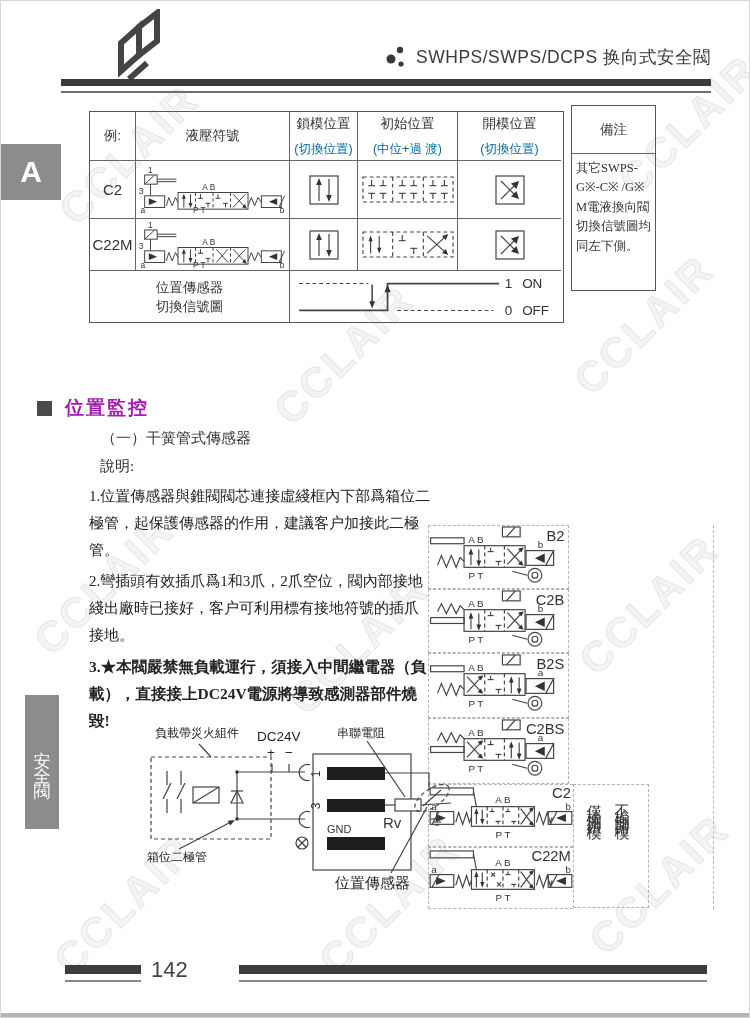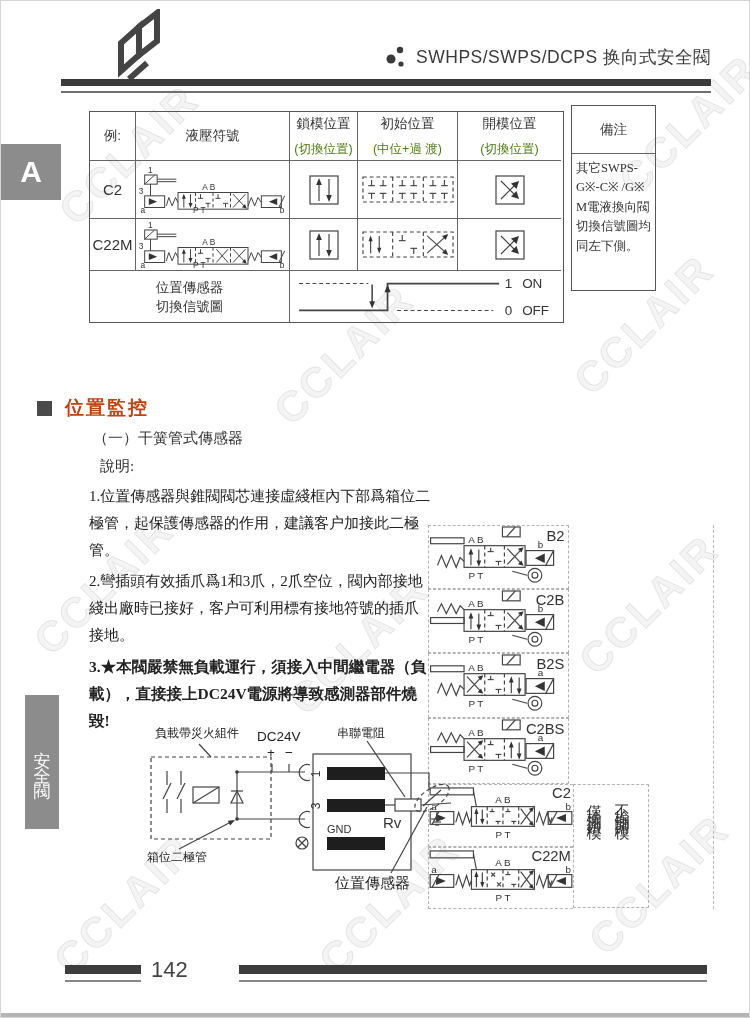--- a/index.html
+++ b/index.html
@@ -21,34 +21,34 @@
   .tab-side{position:absolute;left:24px;top:694px;width:34px;height:134px;background:#8c8c8c;
             display:flex;align-items:center;justify-content:center;}
   .tab-side span{writing-mode:vertical-rl;color:#fff;font-size:17px;letter-spacing:16px;}
   
   .tbl{position:absolute;left:88px;top:110px;width:475px;border:1.3px solid #555;box-sizing:border-box;
        display:grid;grid-template-columns:45px 154px 68px 100px 104px;grid-template-rows:48px 58px 52px 52px;}
   .tc{border-left:1px solid #666;border-top:1px solid #666;display:flex;flex-direction:column;
       align-items:center;justify-content:center;box-sizing:border-box;overflow:hidden;}
   .tc.c1{border-left:none;} .tc.r1{border-top:none;}
   .th-main{font-size:13.5px;color:#333;}
-  .th-sub{font-size:12.5px;color:#4d7c0f;margin-top:8px;}
+  .th-sub{font-size:12.5px;color:#0369a1;margin-top:8px;}
   .rowname{font-size:15px;color:#333;}
   .span12{grid-column:1 / 3;} .span35{grid-column:3 / 6;}
   .siglabel{font-size:13.5px;line-height:19px;text-align:center;}
   .remarkbox{position:absolute;left:570px;top:104px;width:85px;height:186px;border:1.3px solid #555;
              box-sizing:border-box;}
   .remarkbox .rh{height:47px;border-bottom:1px solid #666;display:flex;align-items:center;justify-content:center;
                  font-size:13.5px;}
   .remarkbox .rb{padding:5px 4px;font-size:12.5px;line-height:1.55;font-family:"Liberation Serif",serif;}
   
   .sec-head{position:absolute;left:36px;top:394px;display:flex;align-items:center;}
   .sec-sq{width:15px;height:15px;background:#4a4a4a;margin-right:13px;}
-  .sec-title{font-size:19px;font-weight:bold;color:#c2410c;letter-spacing:2px;}
-  .subsec{position:absolute;left:92px;top:428px;font-size:15px;font-family:"Liberation Serif",serif;}
+  .sec-title{font-size:19px;font-weight:bold;color:#a21caf;letter-spacing:2px;}
+  .subsec{position:absolute;left:100px;top:428px;font-size:15px;font-family:"Liberation Serif",serif;}
   .intro{position:absolute;left:99px;top:456px;font-size:15px;font-family:"Liberation Serif",serif;}
   .items{position:absolute;left:84px;top:478px;width:352px;font-size:15px;line-height:27px;
          font-family:"Liberation Serif",serif;color:#222;}
   .items p{margin:4px;}
   .items p.b3{font-weight:bold;font-size:15.5px;}
   
   svg.vx line, svg.vx polyline, svg.vx path{stroke:#444;stroke-width:1.2;fill:none;}
   svg.vx rect, svg.vx circle, svg.vx ellipse{stroke:#444;stroke-width:1.2;fill:none;}
   svg.vx polygon{fill:#333;stroke:none;}
   svg.vx .dash{stroke-dasharray:4 3;}

